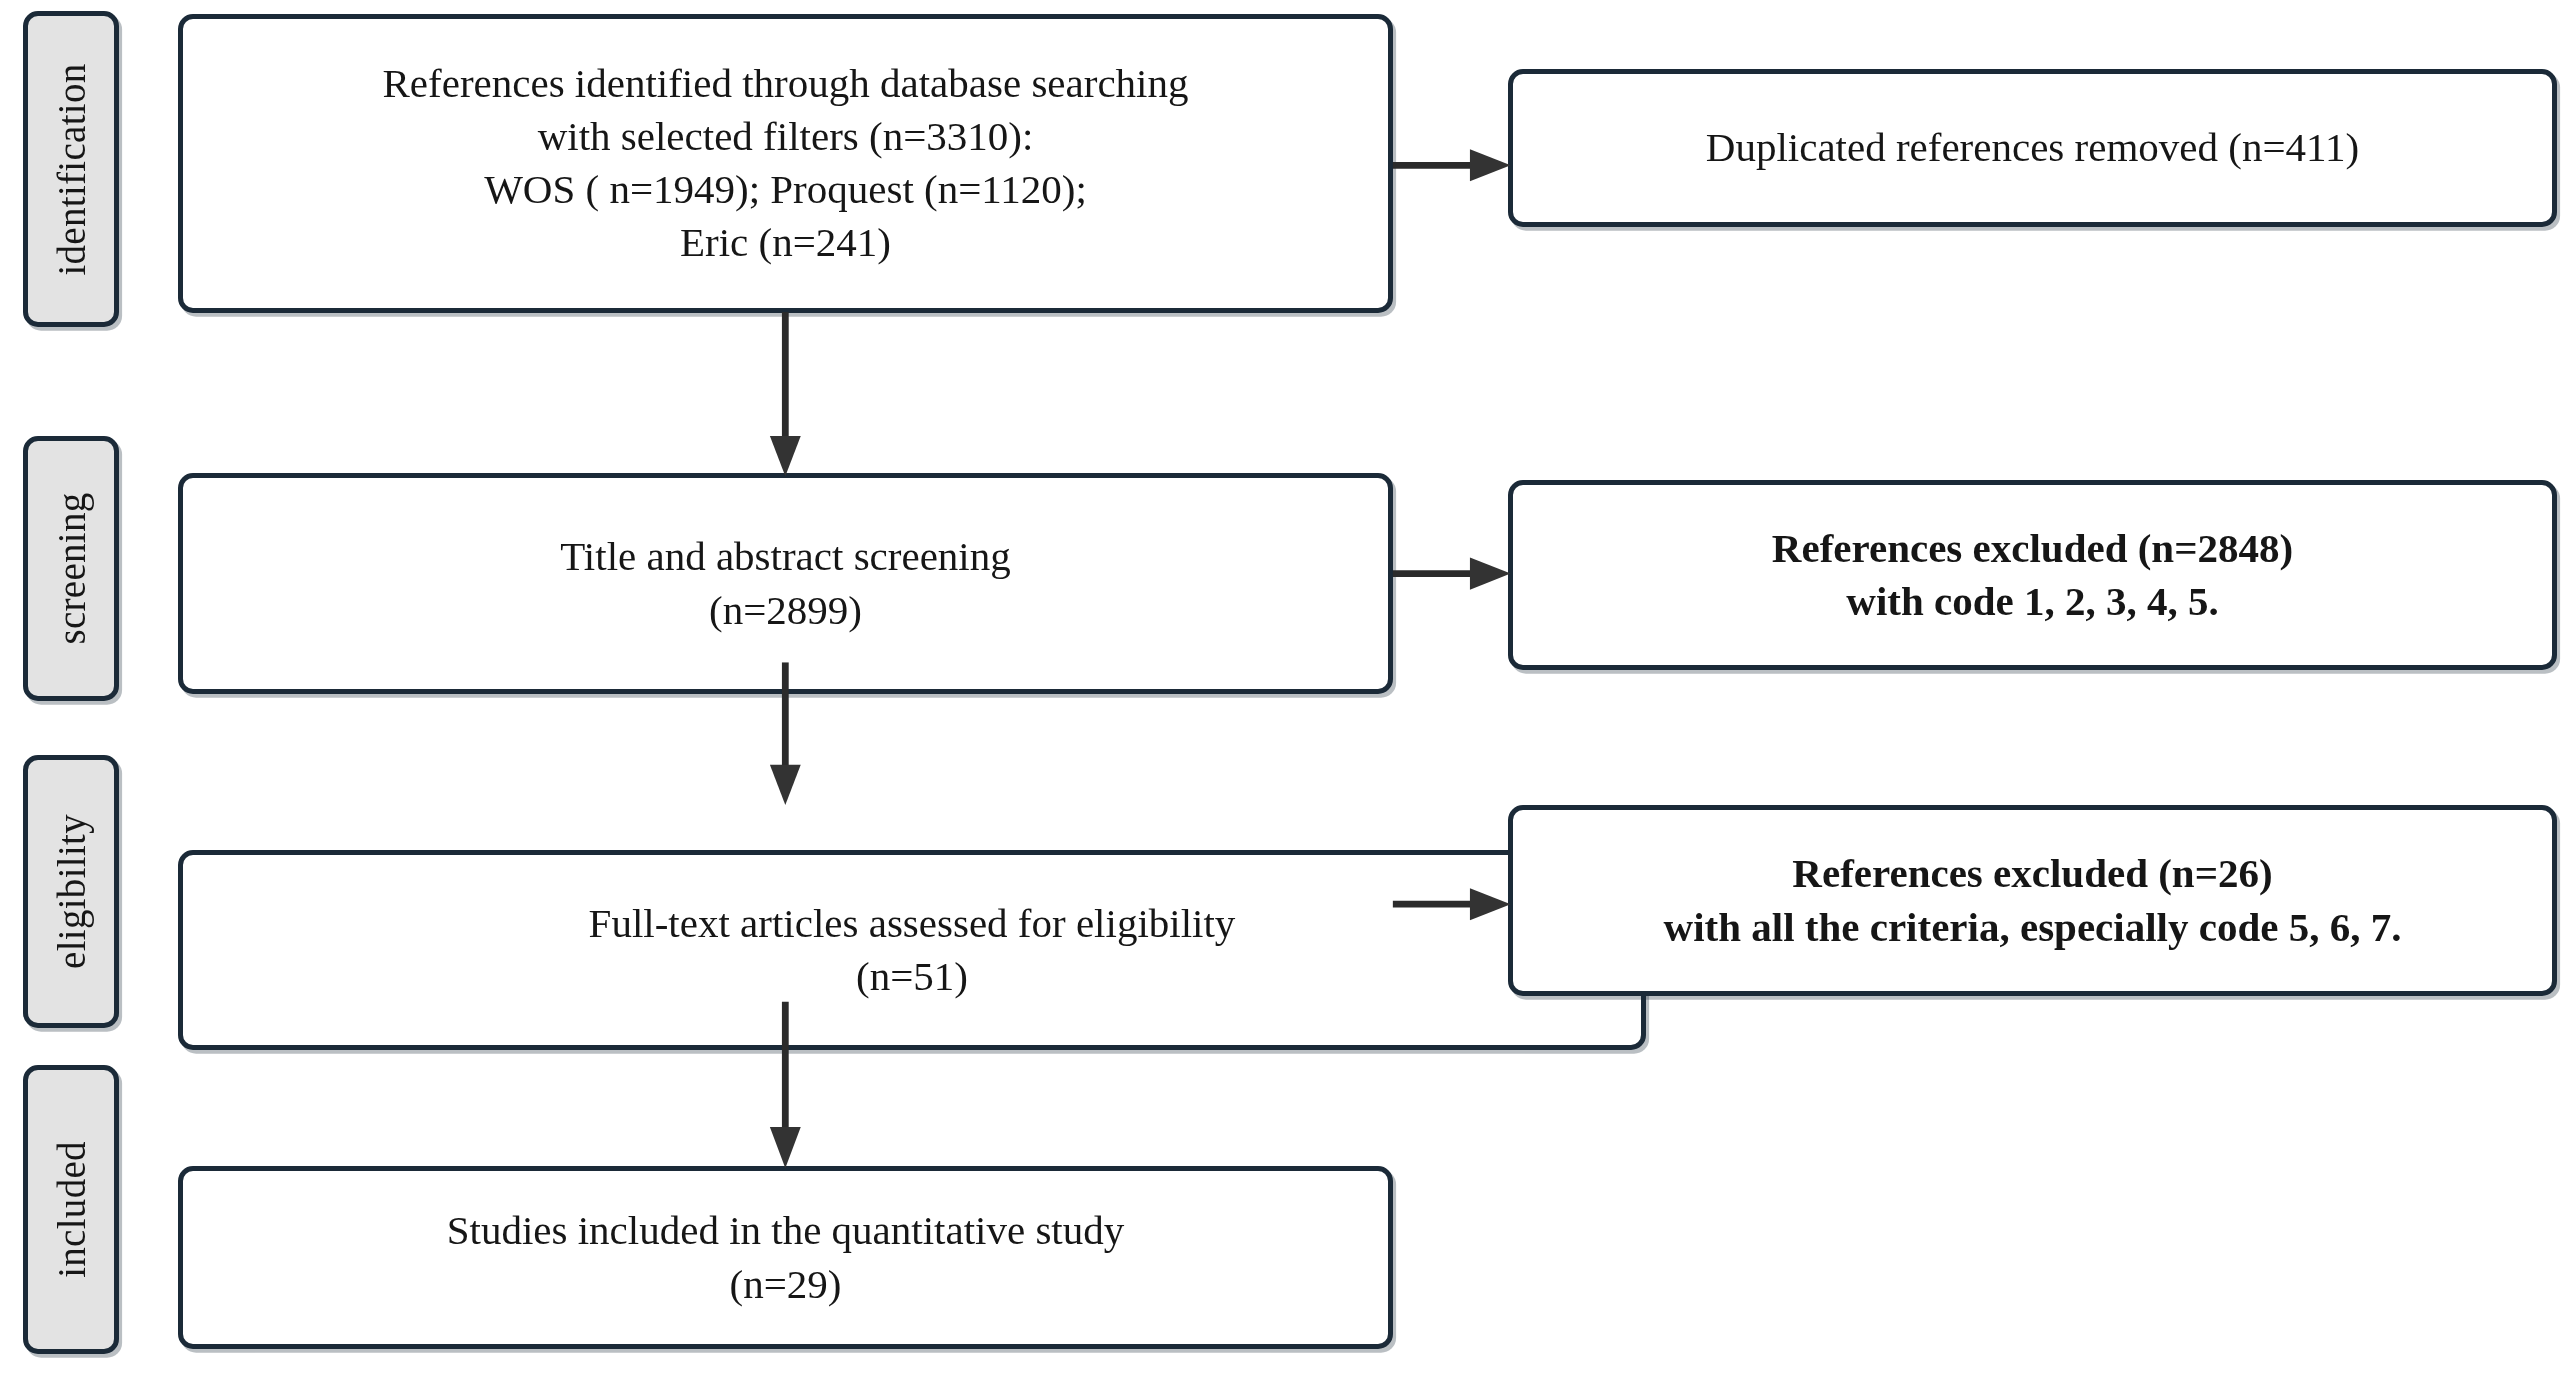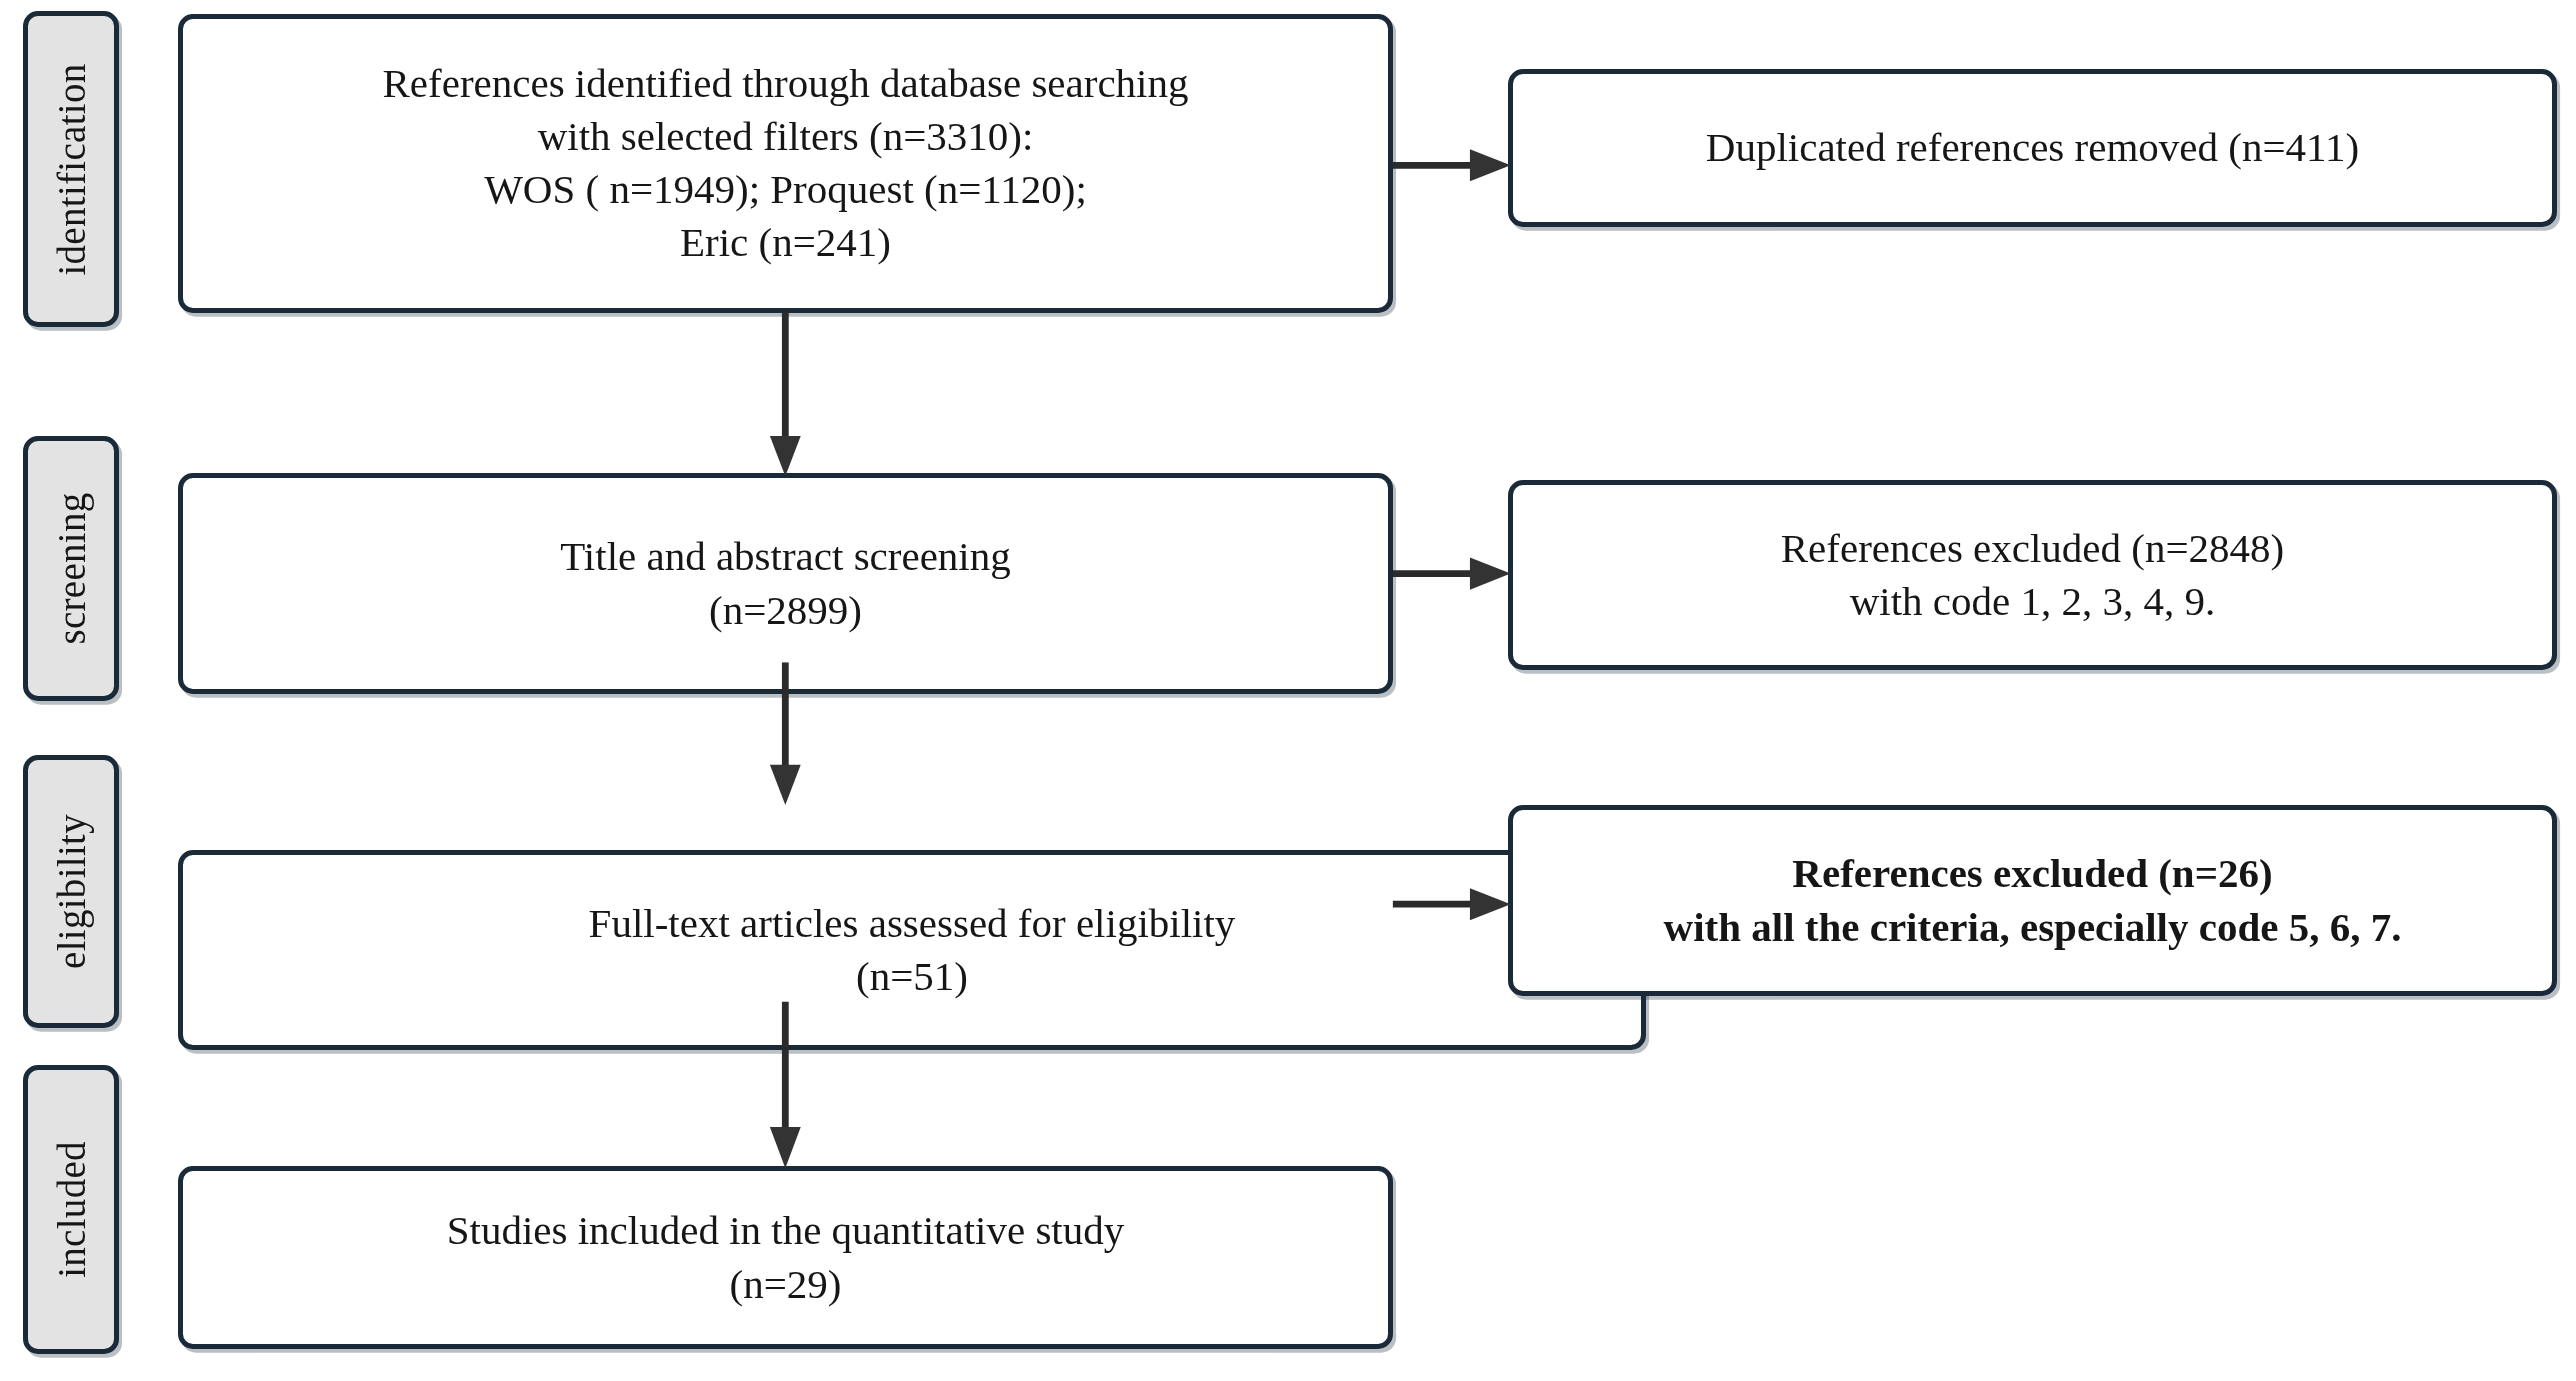--- a/index.html
+++ b/index.html
@@ -110,23 +110,23 @@
 
   <div class="flow-box" style="left:178px; top:1166px; width:1215px; height:183px;">
     <div class="line">Studies included in the quantitative study</div>
     <div class="line">(n=29)</div>
   </div>
 
   <div class="flow-box" style="left:1508px; top:69px; width:1049px; height:158px;">
     <div class="line">Duplicated references removed (n=411)</div>
   </div>
 
-  <div class="flow-box" style="left:1508px; top:480px; width:1049px; height:190px;">
+  <div class="flow-box" style="left:1508px; top:480px; width:1049px; height:190px;font-weight:bold;">
     <div class="line">References excluded (n=2848)</div>
-    <div class="line">with code 1, 2, 3, 4, 9.</div>
+    <div class="line">with code 1, 2, 3, 4, 5.</div>
   </div>
 
   <div class="flow-box" style="left:1508px; top:805px; width:1049px; height:191px;font-weight:bold;">
     <div class="line">References excluded (n=26)</div>
     <div class="line">with all the criteria, especially code 5, 6, 7.</div>
   </div>
 
   <svg id="connectors" viewBox="0 0 4176 2239" width="2576" height="1381" xmlns="http://www.w3.org/2000/svg">
 
     <g>

